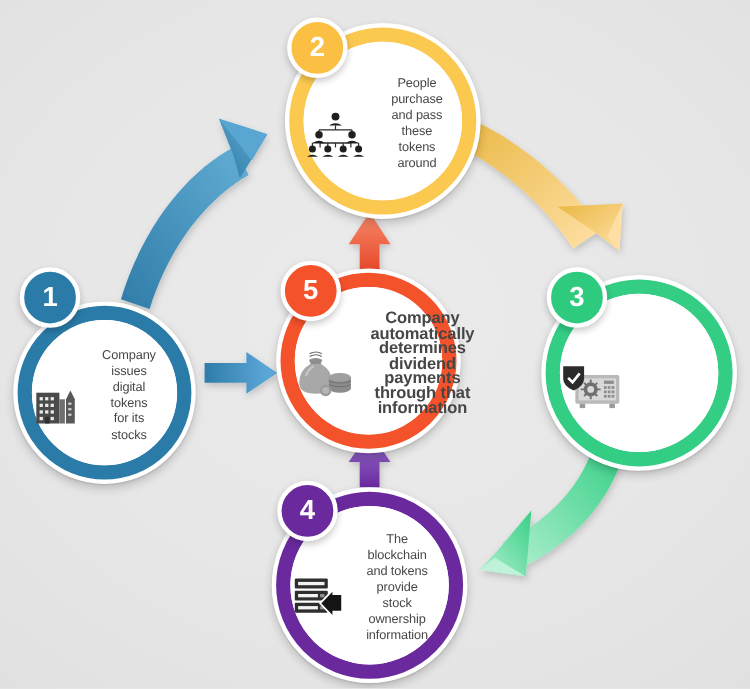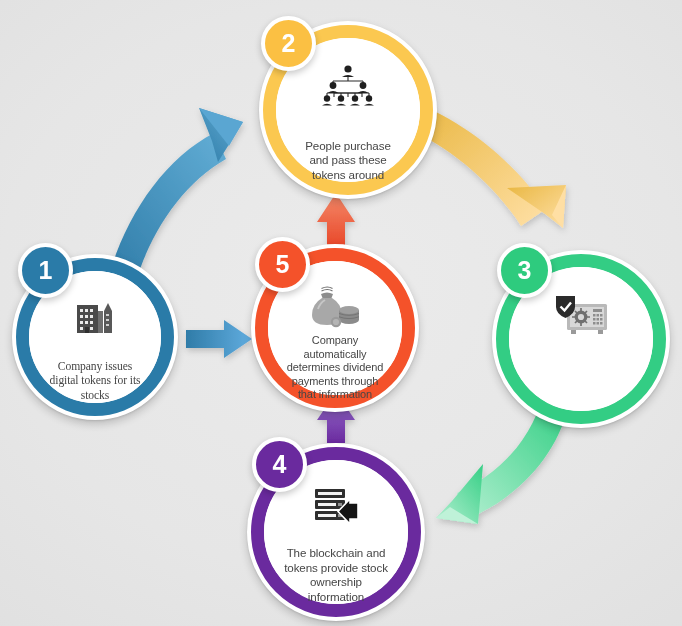--- a/index.html
+++ b/index.html
@@ -42,21 +42,21 @@
     border-radius: 50%;
     box-sizing: border-box;
     background: #ffffff;
   }
   .inner {
     position: absolute;
     border-radius: 50%;
     background: #ffffff;
     left: 0; top: 0; right: 0; bottom: 0;
     display: flex;
-    flex-direction: column;
+    flex-direction: row;
     align-items: center;
     justify-content: space-between;
   }
   .node-icon {
     margin-top: 18%;
     height: 44px;
     display: flex;
     align-items: center;
     justify-content: center;
   }
@@ -81,21 +81,21 @@
     font-weight: bold;
     display: flex;
     align-items: center;
     justify-content: center;
     box-shadow: 0 3px 7px rgba(0,0,0,0.22);
     z-index: 6;
     font-family: "Liberation Sans", sans-serif;
   }
 
   
-  #node1 { left: 12px; top: 254px; width: 166px; height: 166px; font-family: Liberation Serif, serif; }
+  #node1 { left: 12px; top: 274px; width: 166px; height: 166px; }
   #node1 .ring { border: 13px solid #2a7ba8; }
   #node1 .inner { margin: 13px; }
   #badge1 { left: 18px; top: 243px; background: #2a7ba8; }
 
   
   #node2 { left: 259px; top: 21px; width: 178px; height: 178px; }
   #node2 .ring { border: 13px solid #fbc850; }
   #node2 .inner { margin: 13px; }
   #badge2 { left: 261px; top: 16px; background: #fbc043; }
 
@@ -110,21 +110,21 @@
   #node4 .ring { border: 13px solid #6a2a9e; }
   #node4 .inner { margin: 13px; }
   #badge4 { left: 252px; top: 437px; background: #6a2a9e; }
 
   
   #node5 { left: 251px; top: 244px; width: 168px; height: 168px; }
   #node5 .ring { border: 13px solid #f4522a; }
   #node5 .inner { margin: 13px; }
   #badge5 { left: 255px; top: 237px; background: #f4522a; }
 
-  #node5 .node-label { font-size: 11px; line-height: 13.6px; padding: 0 11%; }
+  #node5 .node-label { font-size: 15px; line-height: 13.6px; padding: 0 11%; font-weight: bold; }
   #node4 .node-label { padding: 0 13%; }
 </style>
 </head>
 <body>
 
 <div id="stage">
 
   <svg id="arrow-layer" viewBox="0 0 682 626">
     <defs>
       <linearGradient id="gBlue" x1="0" y1="1" x2="1" y2="0">

